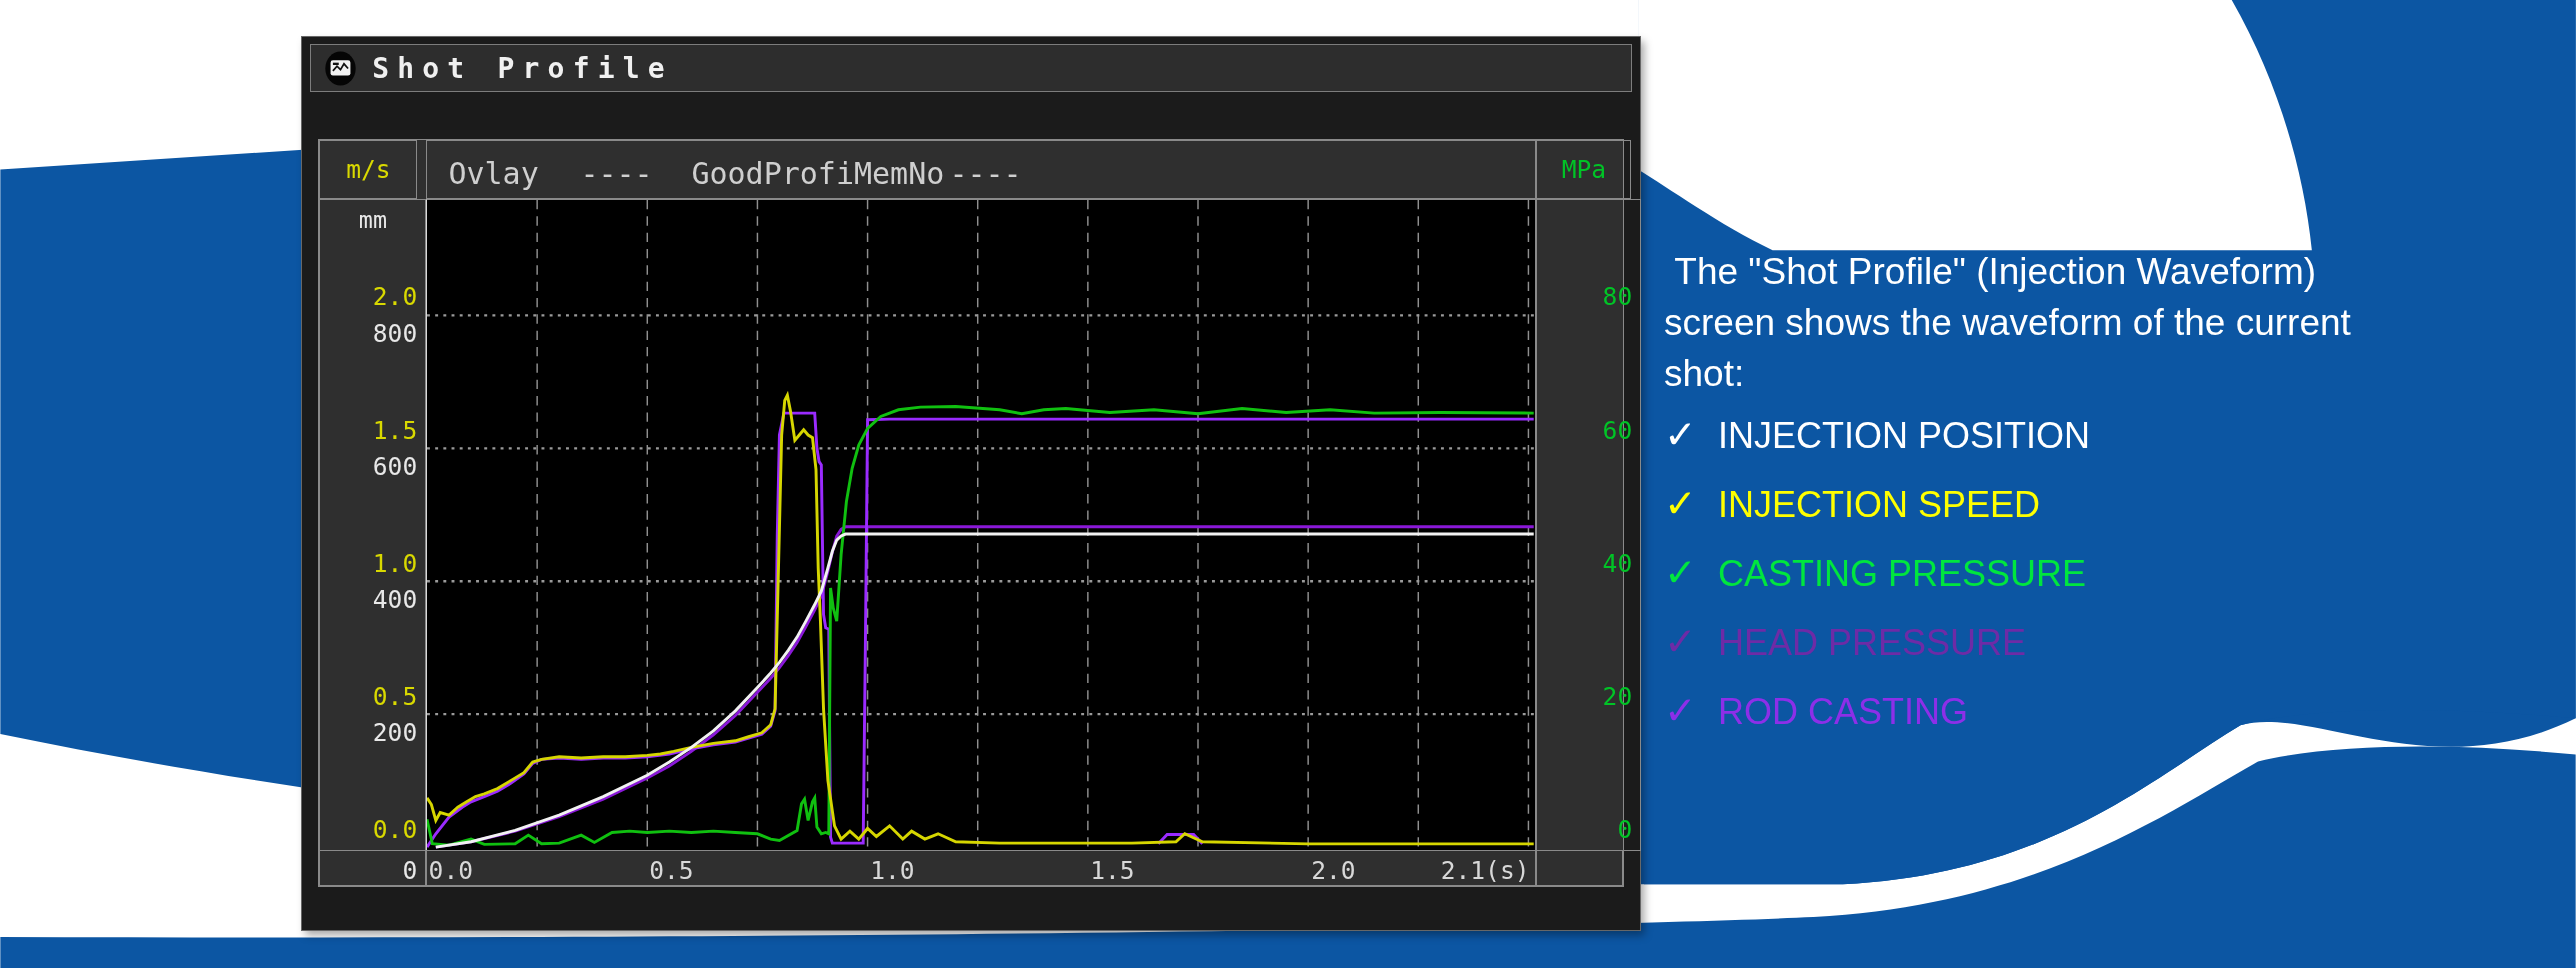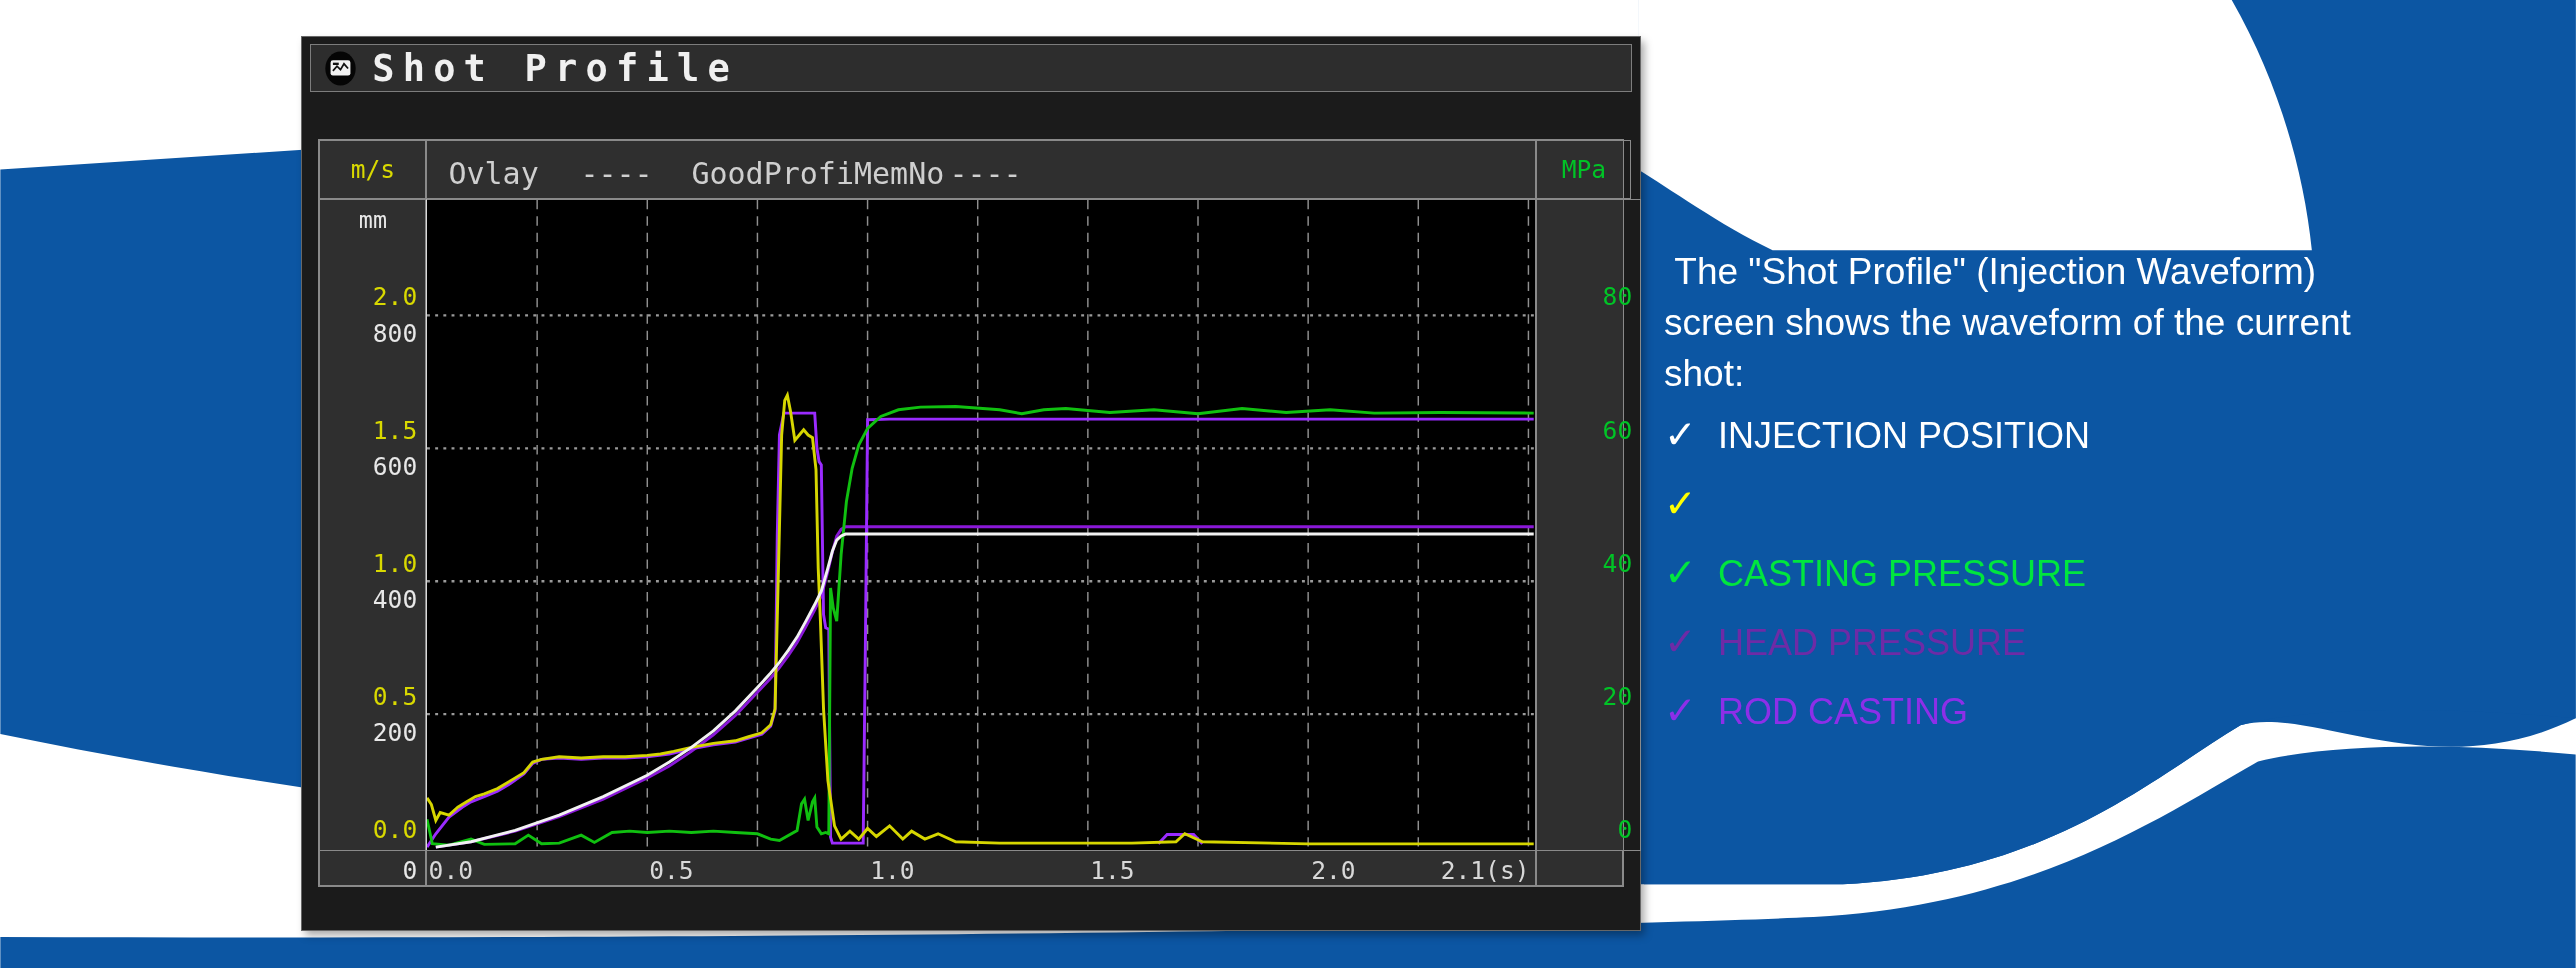--- a/index.html
+++ b/index.html
@@ -7,29 +7,29 @@
          font-family:"Liberation Sans", sans-serif;}
   #bg{position:absolute;left:0;top:0;width:2576px;height:968px;}
 
   
   #win{position:absolute;left:301px;top:36px;width:1340px;height:895px;
        background:#1b1b1b;border:1.8px solid #676767;box-sizing:border-box;
        box-shadow:3.5px 4.7px 8.2px rgba(0,0,0,0.35);}
   #titlebar{position:absolute;left:8.2px;top:7px;right:8.2px;height:48px;background:#2d2d2d;
             border:1.2px solid #7d7d7d;box-sizing:border-box;display:flex;align-items:center;}
   #titlebar .ticon{margin-left:13px;width:33px;height:35px;flex:0 0 auto;}
-  #titletext{color:#f0f0f0;font-family:"DejaVu Sans Mono", monospace;font-size:37px;
+  #titletext{color:#f0f0f0;font-family:"DejaVu Sans Mono", monospace;font-size:28px;
              font-weight:bold;letter-spacing:8.2px;margin-left:15px;white-space:pre;}
 
   #frame{position:absolute;left:16.4px;top:102px;width:1306px;height:748px;background:#2f2f2f;
          border:1.2px solid #8a8a8a;box-sizing:border-box;}
   .cell{position:absolute;box-sizing:border-box;border:0.6px solid #8a8a8a;
         font-family:"DejaVu Sans Mono", monospace;color:#e6e6e6;}
   
-  #h-left {left:0;top:0;width:107px;height:59px;}
+  #h-left {left:0;top:0;width:98px;height:59px;}
   #h-mid  {left:107px;top:0;width:1110px;height:59px;}
   #h-right{left:1217px;top:0;width:95px;height:59px;}
   #h-left span{position:absolute;left:0;right:0;top:14px;text-align:center;color:#d9d900;font-size:24.6px;}
   #h-right span{position:absolute;left:0;right:0;top:14px;text-align:center;color:#00c426;font-size:24.6px;}
   #h-mid .hdr{position:absolute;top:15px;font-size:30px;color:#cfcfcf;white-space:pre;}
   #ovly-l{left:21px;} #ovly-v{left:153px;} #memno-l{left:264px;} #memno-v{left:522px;}
 
   
   #ax-left {left:0;top:59px;width:107px;height:652px;}
   #plotcell{left:107px;top:59px;width:1110px;height:652px;background:#000;
@@ -153,20 +153,21 @@
 
   <div id="annot">
     <div id="para"> The "Shot Profile" (Injection Waveform) screen shows the waveform of the current shot:</div>
     <div id="checklist">
         <div class="citem" style="color: rgb(255, 255, 255);">
           <span class="chk">✓</span>
           <span>INJECTION POSITION</span>
         </div>
         <div class="citem" style="color: rgb(255, 255, 0);">
           <span class="chk">✓</span>
+          <span>INJECTION SPEED</span>
         </div>
         <div class="citem" style="color: rgb(0, 230, 62);">
           <span class="chk">✓</span>
           <span>CASTING PRESSURE</span>
         </div>
         <div class="citem" style="color: rgb(110, 43, 166);">
           <span class="chk">✓</span>
           <span>HEAD PRESSURE</span>
         </div>
         <div class="citem" style="color: rgb(141, 47, 232);">

